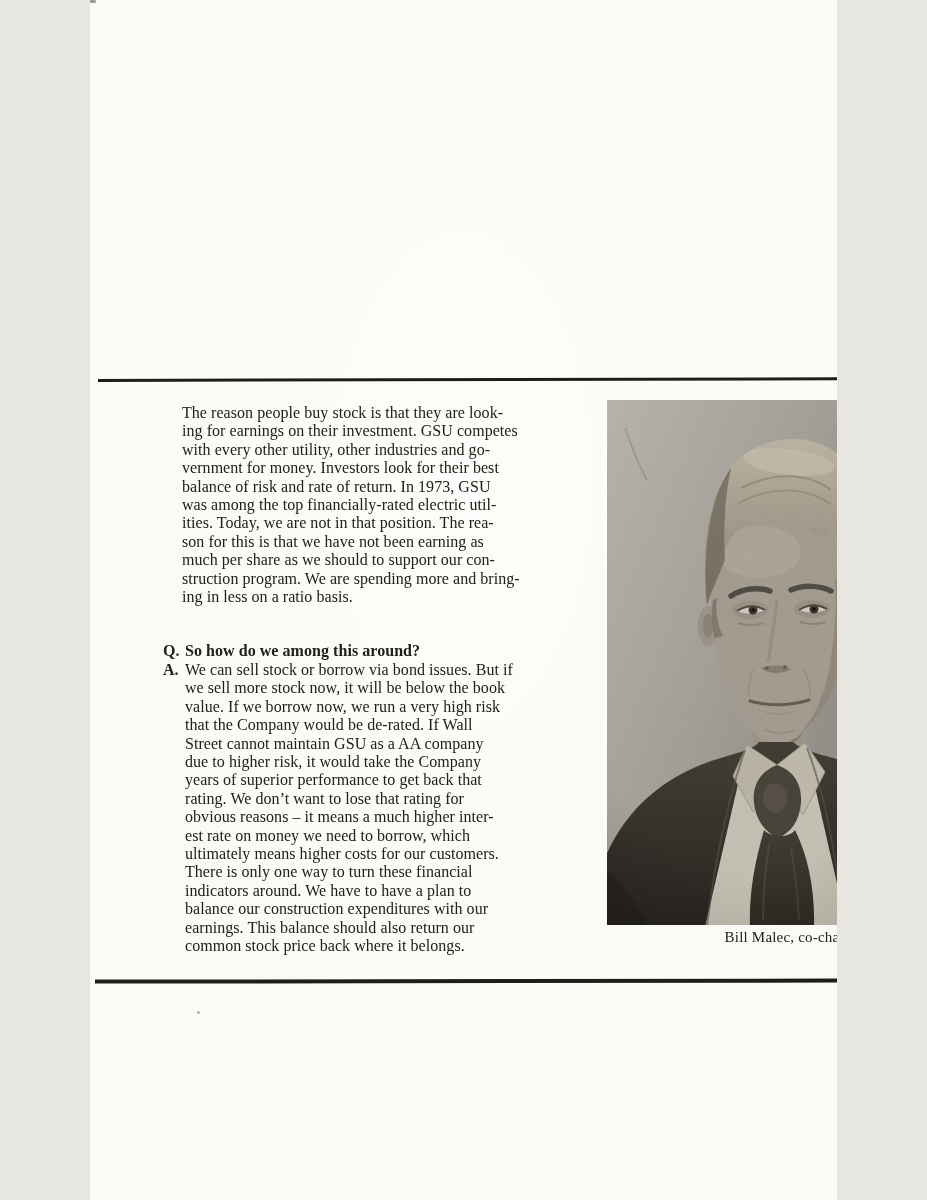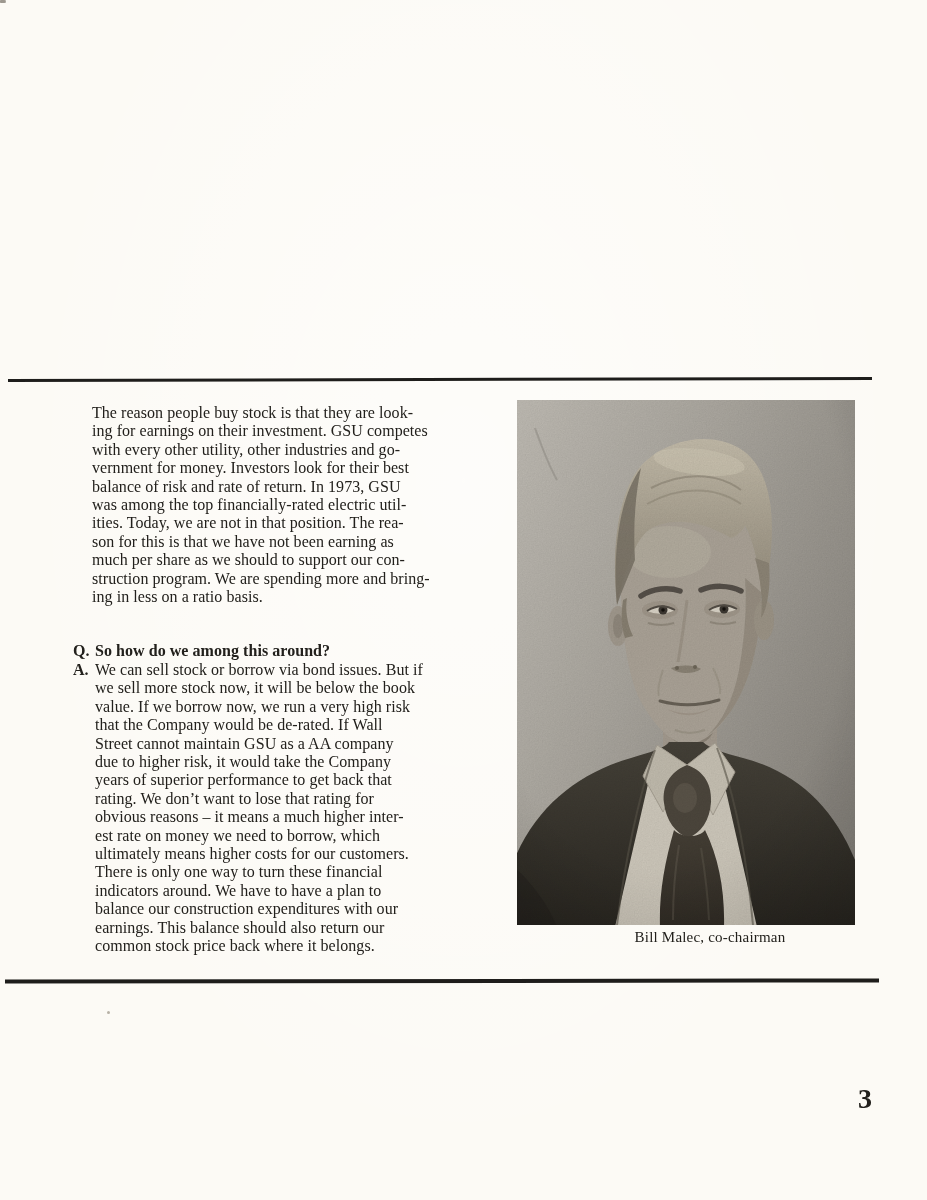--- a/index.html
+++ b/index.html
@@ -3,21 +3,21 @@
 <meta charset="utf-8">
 <style>
   :root{
     --paper:#fcfaf5;
     --ink:#22201c;
     --rule:#1e1d1b;
   }
   html,body{margin:0;padding:0;background:#e8e6e0;}
   .page{
     position:relative;
-    width:927px;height:1200px;
+    width:747px;height:1200px;
     margin:0 auto;
     background:var(--paper);
     background-image:radial-gradient(ellipse at 50% 40%, rgba(255,255,255,.5), rgba(0,0,0,0) 70%);
     font-family:"Liberation Serif", serif;
     color:var(--ink);
     overflow:hidden;
   }
   .scan-mark{position:absolute;background:#928d84;border-radius:1px;}
   .mark-a{left:0;top:131;width:6px;height:3px;opacity:.75;}
   .mark-b{left:0;top:196;width:5px;height:3px;opacity:.6;}

